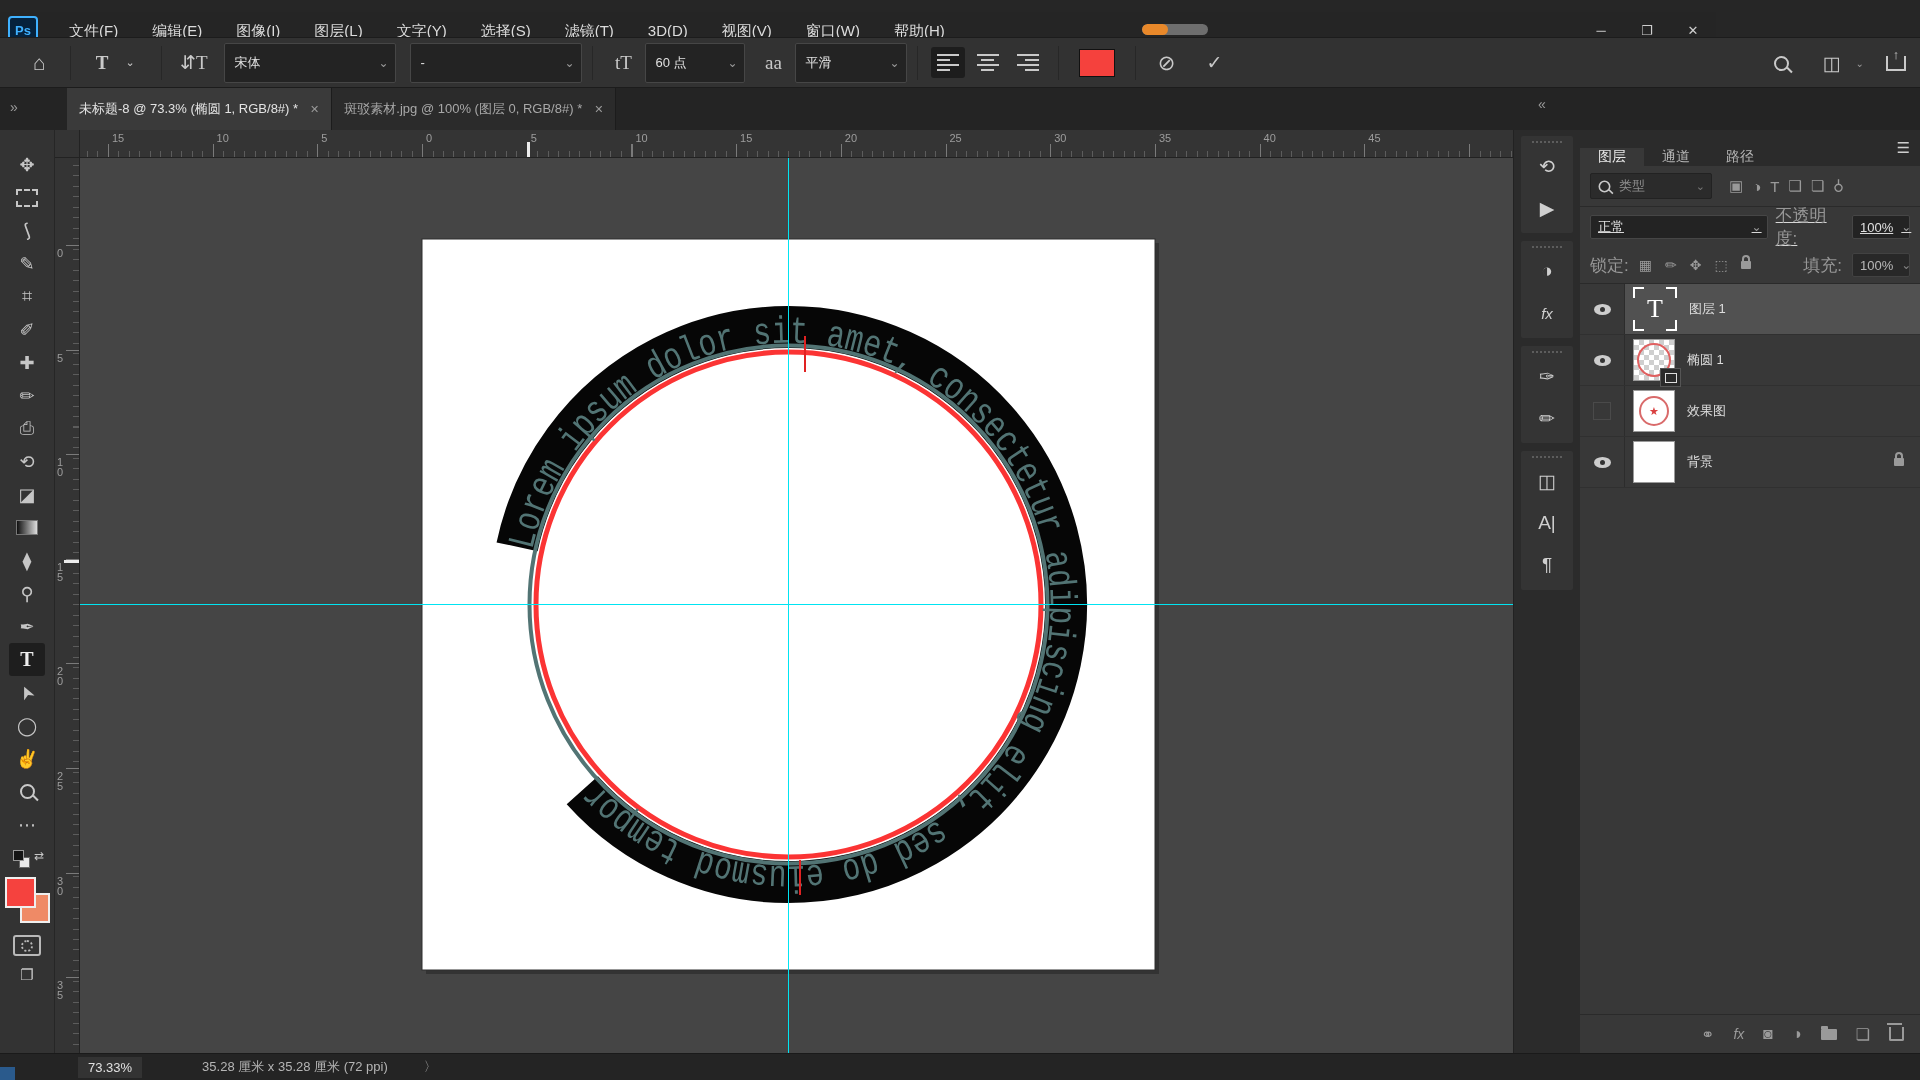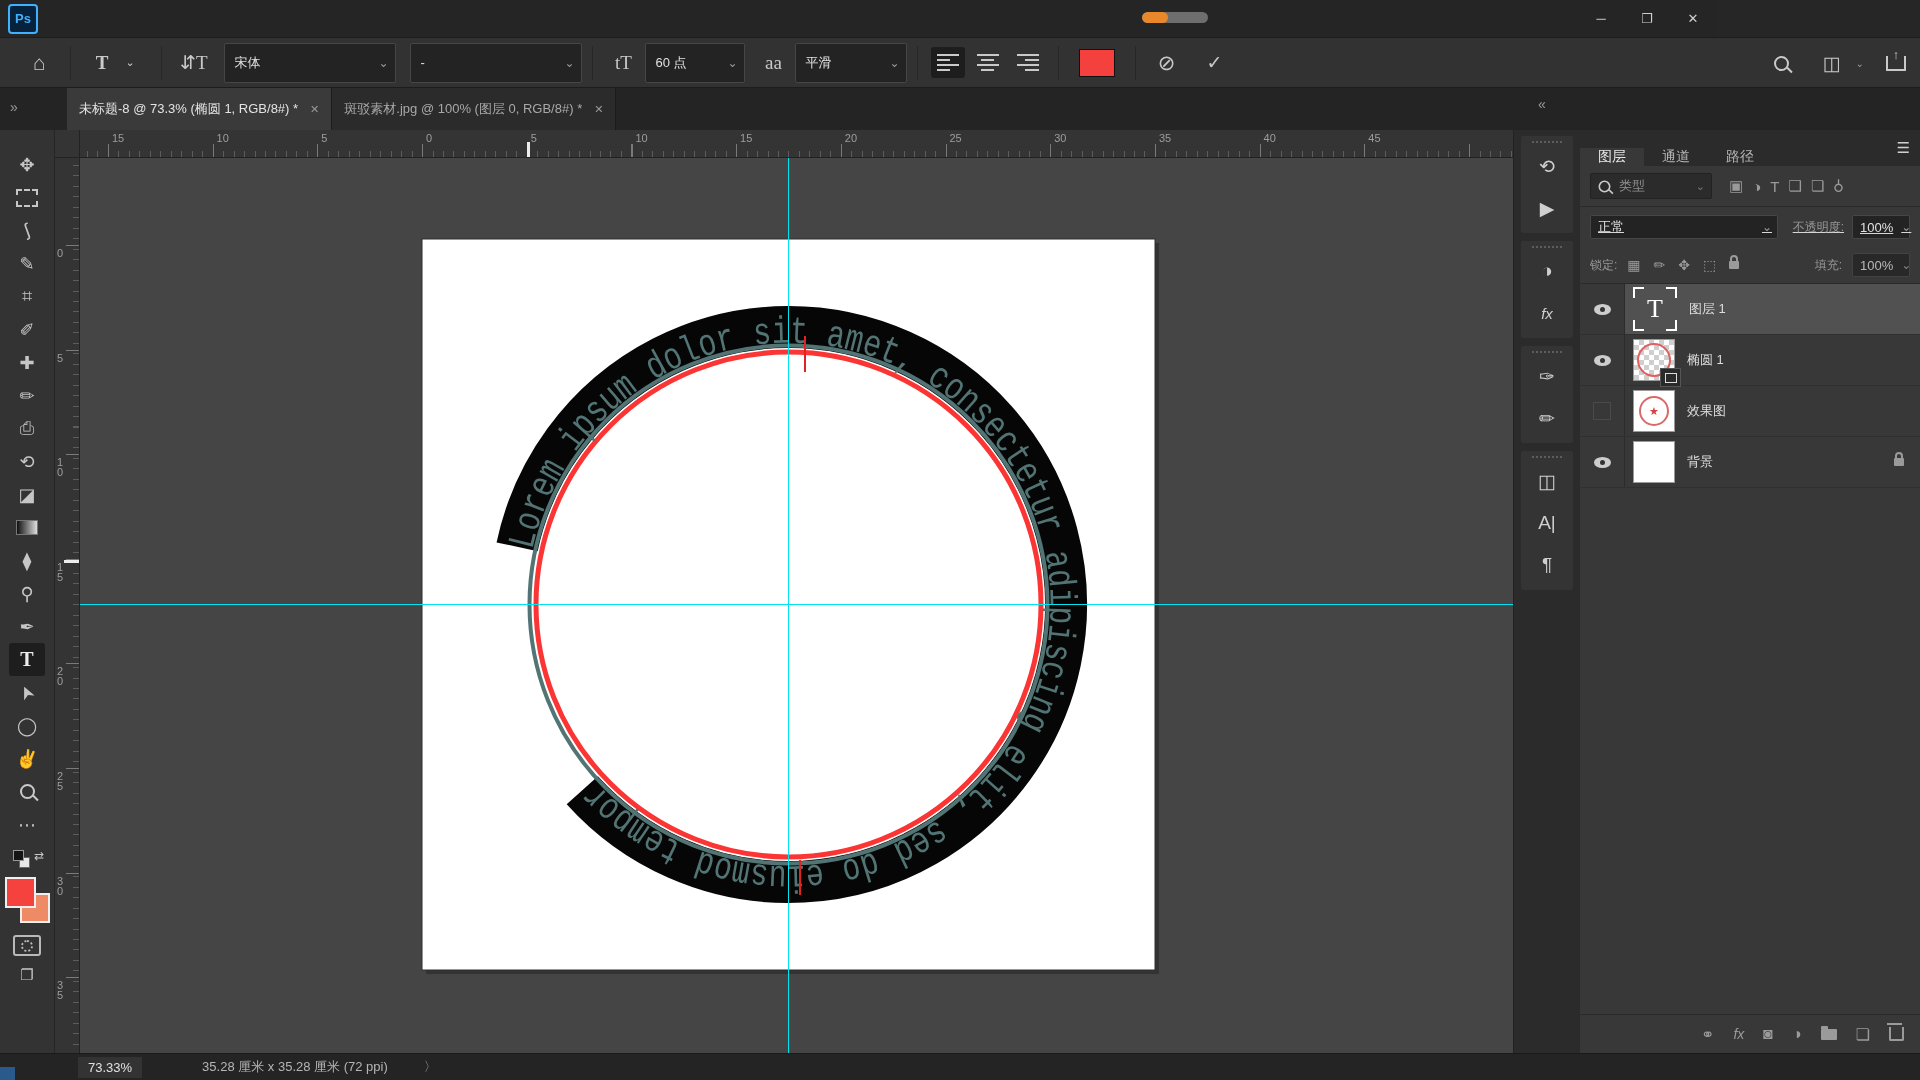--- a/index.html
+++ b/index.html
@@ -1,18 +1,18 @@
 <!DOCTYPE html>
 <html><head>
 <meta charset="utf-8">
 <style>
   html,body{margin:0;padding:0;width:1920px;height:1080px;overflow:hidden;background:#262626;
     font-family:"Liberation Sans",sans-serif;-webkit-user-select:none;user-select:none;color:#d8d8d8;}
   
-  #titlebar{position:absolute;left:0;top:0;width:1716px;height:37px;background:#252525;display:flex;align-items:center;}
+  #titlebar{position:absolute;left:0;top:12px;width:1716px;height:37px;background:#252525;display:flex;align-items:center;}
   #ps-logo{width:26px;height:26px;margin:0 14px 0 8px;border:2px solid #3fb1ff;border-radius:4px;background:#06223c;
     color:#3fb1ff;font-weight:bold;font-size:13px;display:flex;align-items:center;justify-content:center;}
   #menu-bar{display:flex;height:100%;align-items:center;}
   .menu-item{padding:0 17px;font-size:15px;color:#dcdcdc;line-height:37px;cursor:default;}
   #progress-pill{position:absolute;left:1142px;top:12px;width:66px;height:11px;border-radius:6px;background:#6e6e6e;overflow:hidden;}
   #progress-fill{width:40%;height:100%;background:#e8882a;border-radius:6px;}
   #window-controls{position:absolute;right:0;top:0;height:37px;display:flex;}
   .winbtn{width:46px;height:37px;display:flex;align-items:center;justify-content:center;color:#cfcfcf;font-size:13px;}
   
   #optionsbar{position:absolute;left:0;top:37px;width:1920px;height:51px;background:#323232;border-top:1px solid #1c1c1c;
@@ -88,21 +88,21 @@
   .ptab.active{background:#383838;color:#e8e8e8;}
   #panel-menu-icon{position:absolute;right:10px;top:9px;color:#cfcfcf;font-size:15px;}
   #panel-body{flex:1;background:#383838;display:flex;flex-direction:column;overflow:hidden;}
   .prow{display:flex;align-items:center;padding:0 10px;flex:0 0 auto;}
   #filter-row{height:40px;border-bottom:1px solid #2a2a2a;gap:8px;}
   #filter-field{width:108px;height:24px;background:#2b2b2b;border:1px solid #222;border-radius:2px;display:flex;align-items:center;gap:7px;padding:0 6px;font-size:13px;color:#8f8f8f;}
   .ficon{color:#9a9a9a;font-size:15px;margin-left:9px;}
   #blend-row{height:40px;gap:8px;text-decoration:underline;}
   #blend-field{width:188px;}
   .small-field{width:58px;height:24px;padding:0 5px 0 7px;}
-  .dimlabel{color:#979797;font-size:12px;}
+  .dimlabel{color:#979797;font-size:17px;}
   #lock-row{height:36px;gap:10px;border-bottom:1px solid #2a2a2a;}
   .lkicon{color:#9a9a9a;font-size:14px;}
   .csslock{width:10px;height:8px;background:#9a9a9a;border-radius:1px;position:relative;display:inline-block;}
   .csslock::before{content:'';position:absolute;width:4px;height:5px;border:2px solid #9a9a9a;border-bottom:none;border-radius:4px 4px 0 0;top:-6px;left:1px;}
   #layers-list{flex:1;overflow:hidden;}
   .layer-row{height:50px;display:flex;align-items:stretch;border-bottom:1px solid #303030;}
   .eye-cell{width:44px;display:flex;align-items:center;justify-content:center;border-right:1px solid #2c2c2c;flex:0 0 auto;}
   .eye{width:17px;height:11px;background:#cdcdcd;border-radius:50%;position:relative;}
   .eye::after{content:'';position:absolute;width:5px;height:5px;left:6px;top:3px;background:#333;border-radius:50%;}
   .eye-empty{width:16px;height:16px;border:1px solid #4a4a4a;}
@@ -137,20 +137,33 @@
   #status-blue{position:absolute;left:0;bottom:0;width:15px;height:13px;background:#2a5a8c;}
   #status-zoom{margin-left:78px;background:#333;padding:3px 10px;color:#e0e0e0;}
   #status-doc{margin-left:60px;}
   #status-chev{margin-left:36px;color:#9a9a9a;}
 </style>
 </head>
 <body>
 
 <div id="titlebar">
   <div id="ps-logo">Ps</div>
+  <div id="menu-bar">
+      <div class="menu-item">文件(F)</div>
+      <div class="menu-item">编辑(E)</div>
+      <div class="menu-item">图像(I)</div>
+      <div class="menu-item">图层(L)</div>
+      <div class="menu-item">文字(Y)</div>
+      <div class="menu-item">选择(S)</div>
+      <div class="menu-item">滤镜(T)</div>
+      <div class="menu-item">3D(D)</div>
+      <div class="menu-item">视图(V)</div>
+      <div class="menu-item">窗口(W)</div>
+      <div class="menu-item">帮助(H)</div>
+    </div>
   <div id="progress-pill">
       <div id="progress-fill"></div>
     </div>
   <div id="window-controls">
       <div class="winbtn">─</div>
       <div class="winbtn">❐</div>
       <div class="winbtn">✕</div>
     </div>
 </div>
 

